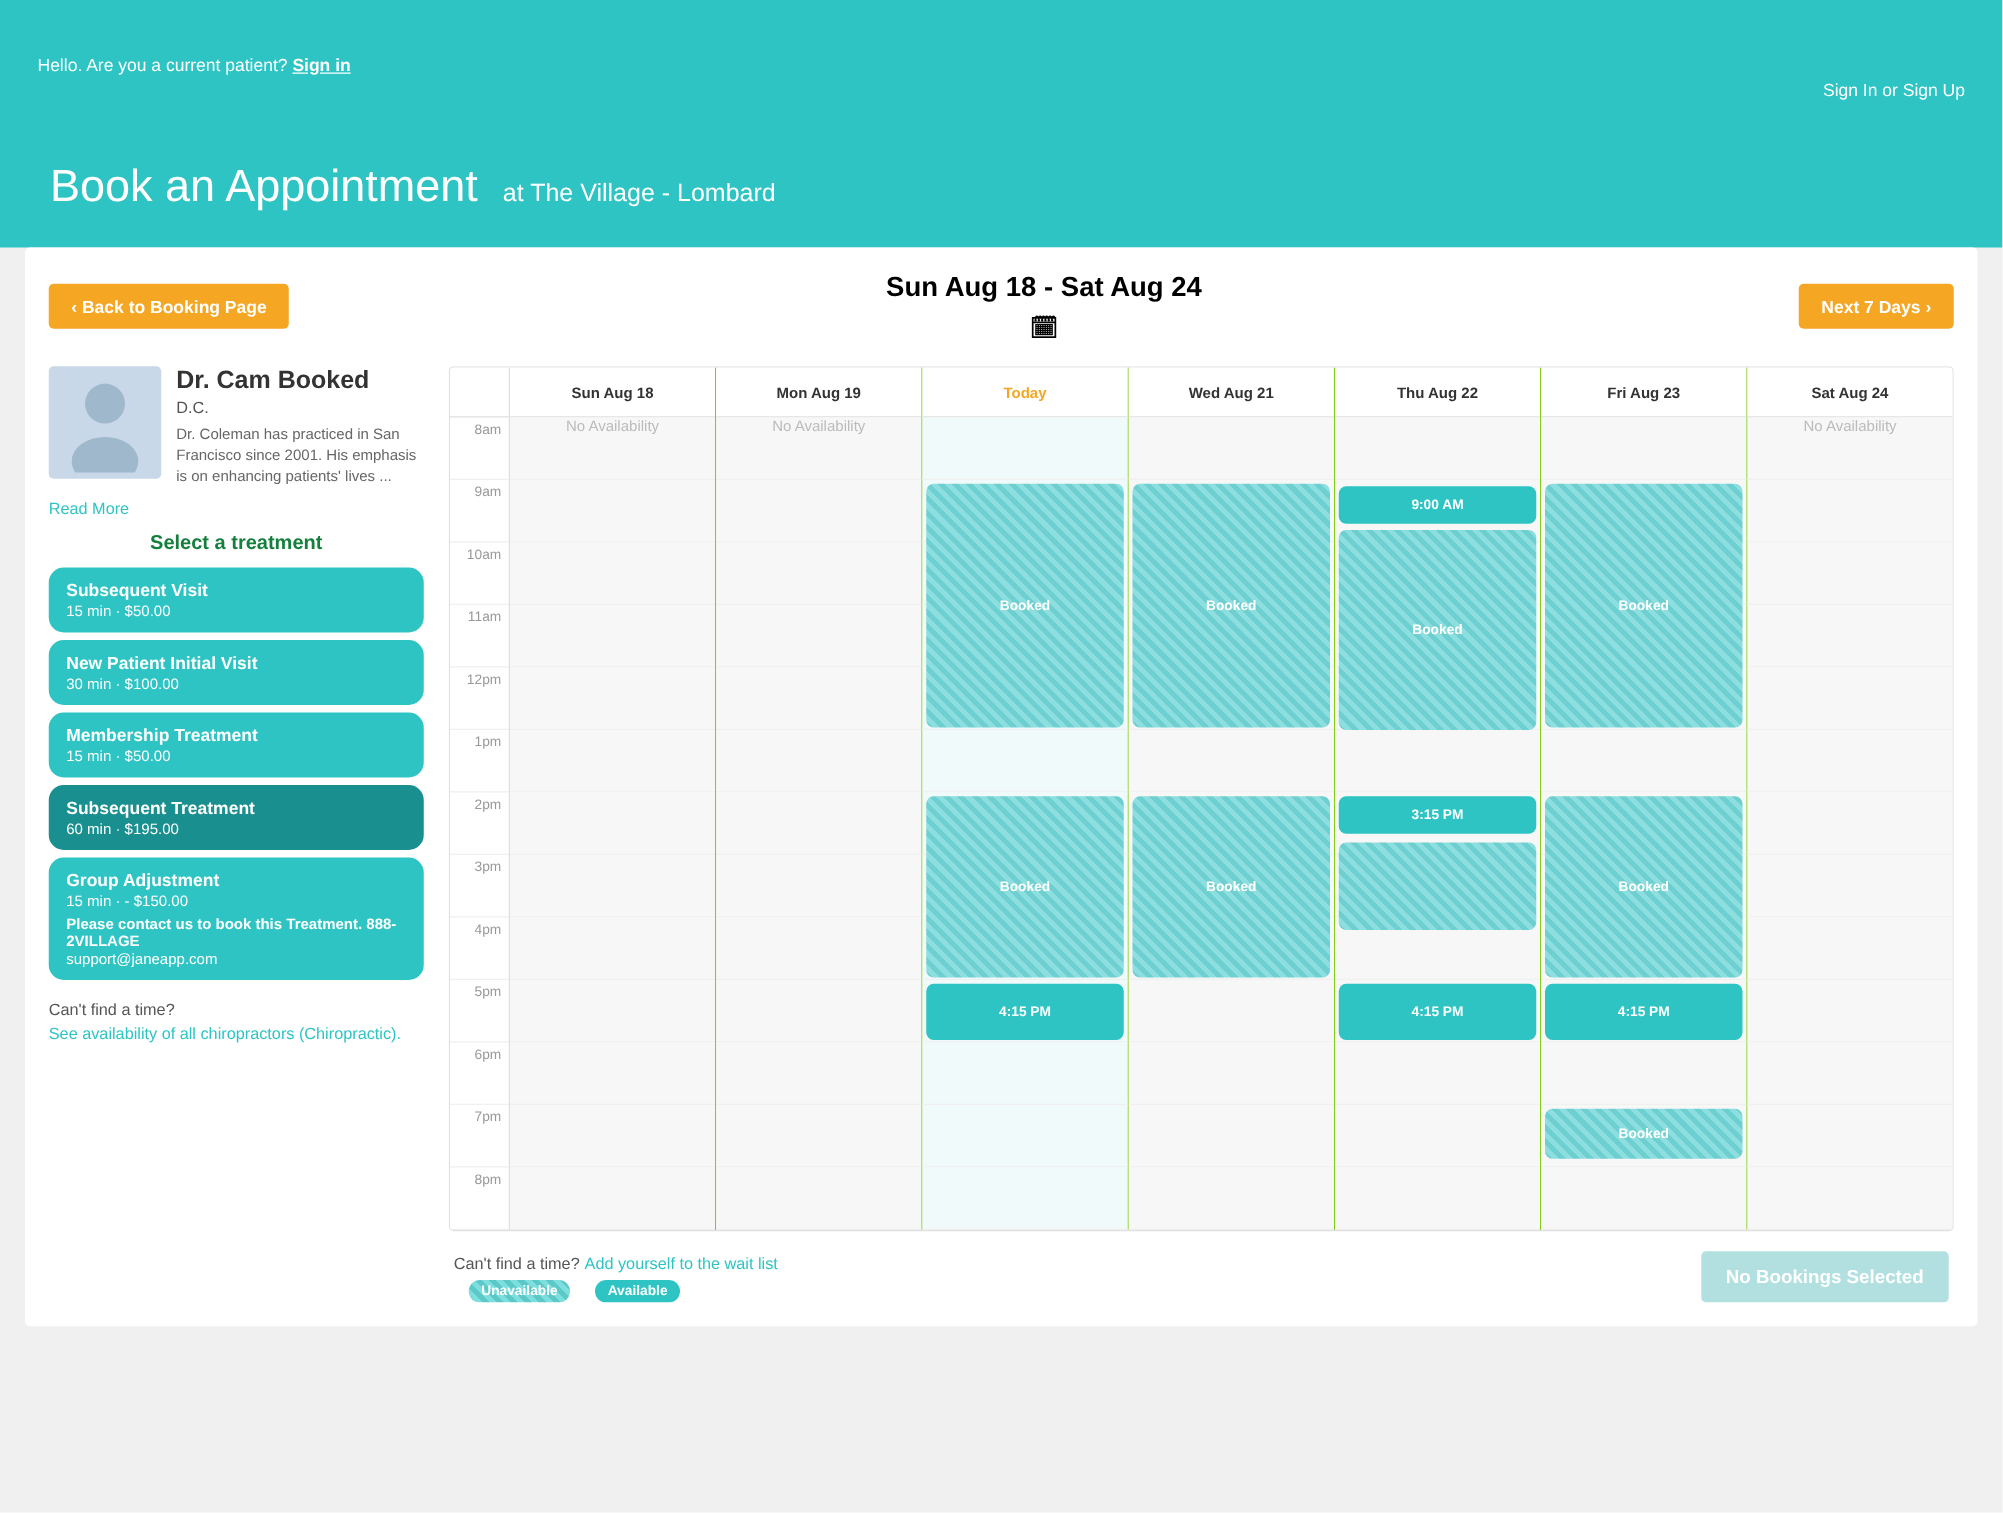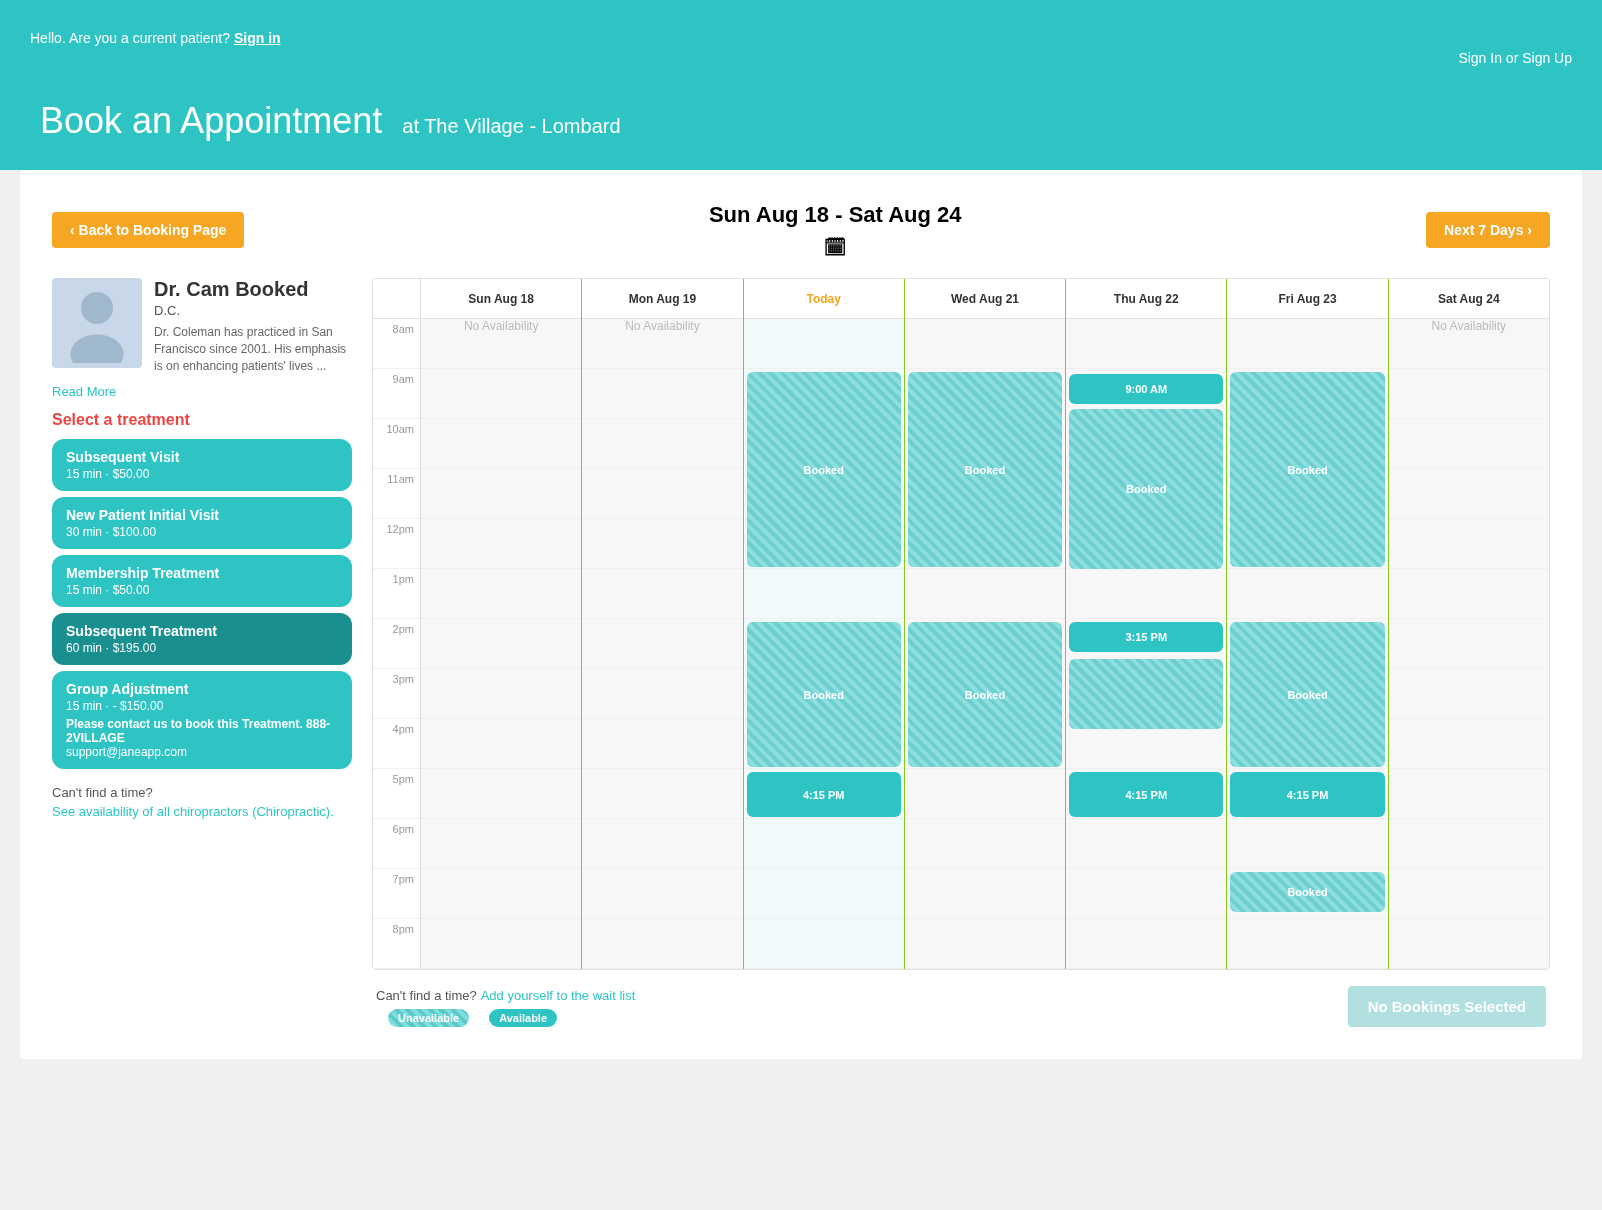--- a/index.html
+++ b/index.html
@@ -2,21 +2,21 @@
 <html><head>
   <meta charset="utf-8">
   <style>
     * { box-sizing: border-box; margin: 0; padding: 0; }
     body { font-family: -apple-system, BlinkMacSystemFont, 'Segoe UI', sans-serif; background: #f0f0f0; font-size: 14px; }
 
     
     .top-bar {
       background: #2ec4c4;
       color: white;
-      padding: 10px 30px;
+      padding: 24px 30px;
       display: flex;
       justify-content: space-between;
       align-items: center;
       font-size: 14px;
     }
     .top-bar .sign-in-link { font-weight: bold; cursor: pointer; text-decoration: underline; }
     .top-bar .right-link { cursor: pointer; margin-top: 40px; }
 
     
     .header-banner {
@@ -25,21 +25,21 @@
       color: white;
     }
     .header-banner h1 { font-size: 36px; font-weight: 300; }
     .header-banner h1 span.at-text { font-size: 20px; font-weight: 400; margin-left: 10px; }
 
     
     .main-content {
       background: white;
       margin: 0 20px 20px;
       border-radius: 4px;
-      padding: 32px;
+      padding: 19px;
     }
 
     
     .calendar-nav {
       display: flex;
       justify-content: space-between;
       align-items: center;
       margin-bottom: 20px;
     }
     .btn-orange {
@@ -67,21 +67,21 @@
     .provider-photo {
       width: 90px; height: 90px; border-radius: 4px; background: #c8d8e8;
       flex-shrink: 0; overflow: hidden; display: flex; align-items: center; justify-content: center;
     }
     .provider-photo svg { width: 80px; height: 80px; }
     .provider-info h2 { font-size: 20px; font-weight: 700; color: #333; }
     .provider-info .degree { color: #555; font-size: 13px; margin-top: 2px; }
     .provider-info .bio { color: #666; font-size: 12px; margin-top: 6px; line-height: 1.4; }
     .read-more { color: #2ec4c4; cursor: pointer; font-size: 13px; margin-bottom: 12px; display: block; }
 
-    .select-treatment-label { font-size: 16px; font-weight: 700; color: #ef4444; margin-bottom: 10px; }
+    .select-treatment-label { font-size: 16px; font-weight: 700; color: #15803d; margin-bottom: 10px; text-align: center; }
 
     .treatment-item {
       background: #2ec4c4;
       color: white;
       padding: 10px 14px;
       margin-bottom: 6px;
       border-radius: 12px;
       cursor: pointer;
     }
     .treatment-item.selected { background: #1a8f8f; }

